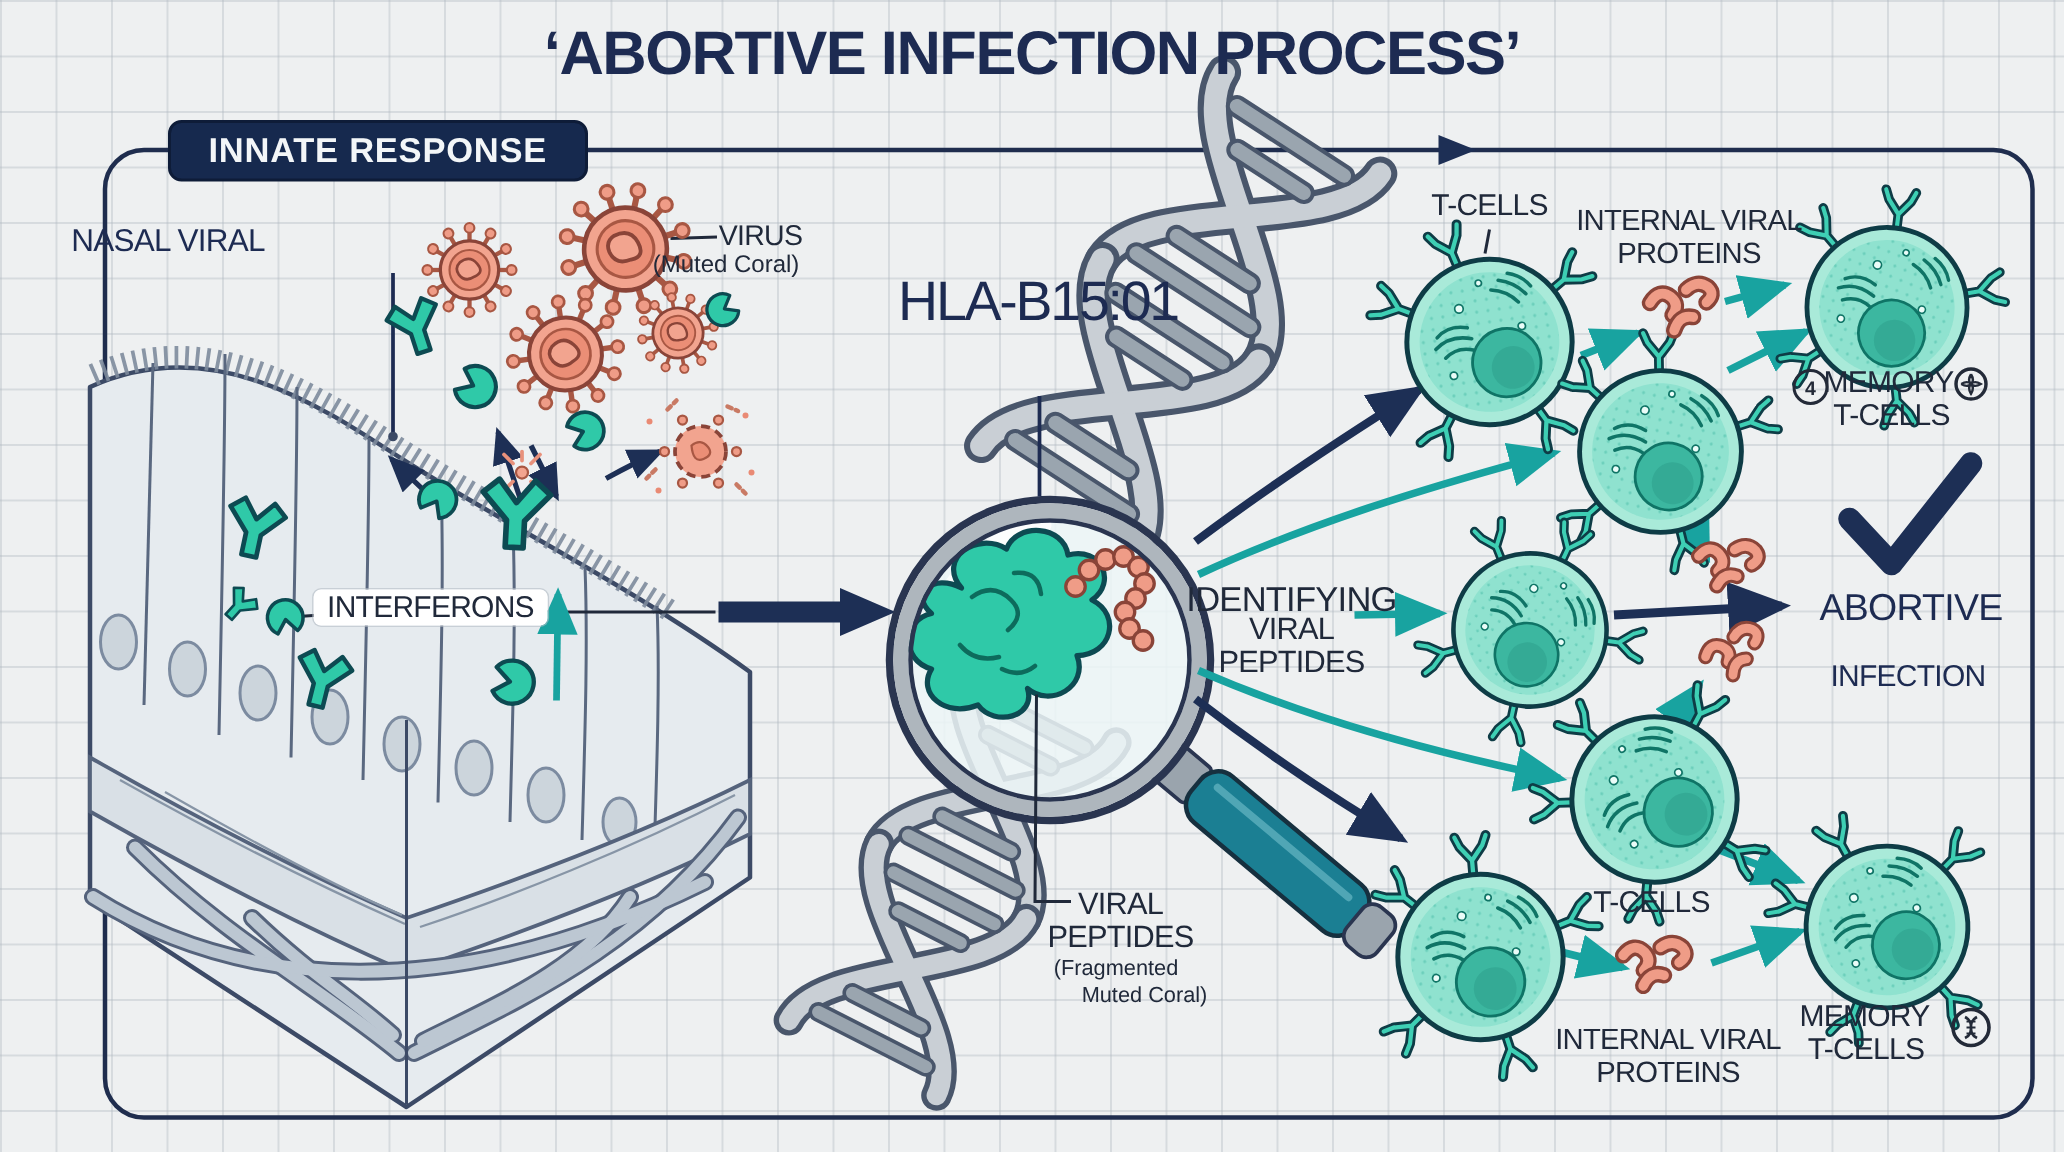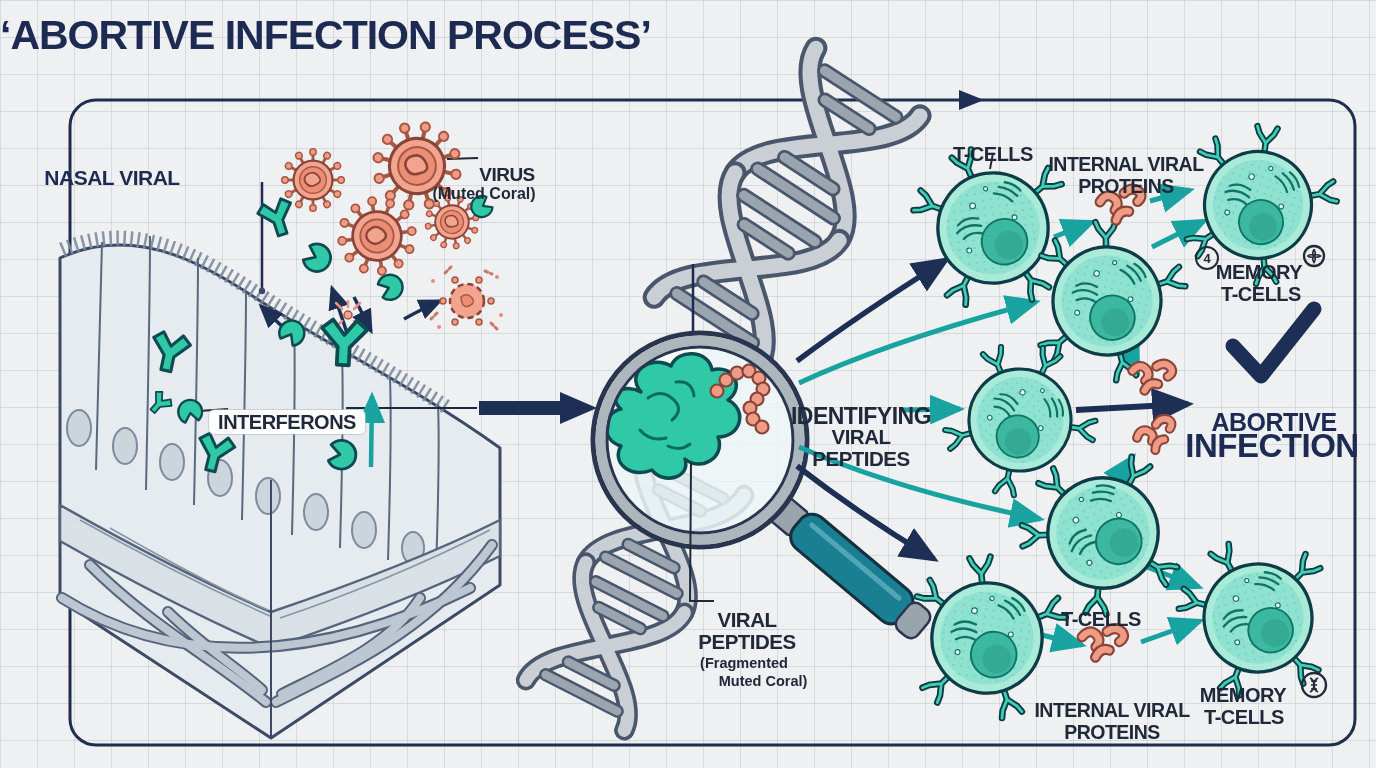--- a/index.html
+++ b/index.html
@@ -7,31 +7,31 @@
     position:relative;width:1376px;height:768px;overflow:hidden;margin:0 auto;
     background-color:#eef0f1;
     background-image:
       linear-gradient(rgba(176,184,192,.38) 1px, transparent 1px),
       linear-gradient(90deg, rgba(176,184,192,.38) 1px, transparent 1px);
     background-size:37px 37px;
     font-family:"Liberation Sans","DejaVu Sans",sans-serif;
   }
   .abs{position:absolute;left:0;top:0;}
   .title{
-    position:absolute;left:0;right:0;top:12px;
+    position:absolute;left:0;right:0;top:12px;text-align:center;
     font-size:41px;font-weight:bold;color:#1d2b52;letter-spacing:-1px;white-space:nowrap;
   }
   .badge{
     position:absolute;background:#16294e;color:#f3f6f8;font-weight:bold;
     font-size:23px;letter-spacing:.5px;padding:5px 25px;border-radius:9px;
     border:2px solid #0e1c38;white-space:nowrap;
   }
   .lbl{
-    position:absolute;font-weight:bold;color:#20293a;letter-spacing:-.5px;
-    white-space:nowrap;transform:translateX(-50%);text-align:center;line-height:1.05;margin-top:17px;
+    position:absolute;font-weight:normal;color:#20293a;letter-spacing:-.5px;
+    white-space:nowrap;transform:translateX(-50%);text-align:center;line-height:1.05;
   }
   .navy{color:#1d2b52;}
   .chip{background:#ffffff;padding:1px 9px;border-radius:5px;box-shadow:0 0 0 1px rgba(180,188,196,.6);}
   .mini-badge{
     position:absolute;width:20px;height:20px;border:2.5px solid #232a38;border-radius:50%;
     display:flex;align-items:center;justify-content:center;
     font-size:13px;font-weight:bold;color:#232a38;background:transparent;
   }
   
   .vac{fill:#eafcf8;stroke:#0f7466;stroke-width:1.2;}
@@ -332,41 +332,43 @@
       <use href="#fragset" transform="translate(1140,372) scale(0.95) rotate(10)"></use>
       <use href="#fragset" transform="translate(1144,436) scale(0.9) rotate(-15)"></use>
       <use href="#fragset" transform="translate(1090,638) rotate(8)"></use>
     </g>
 
     <path d="M1233,346 L1261,376 L1314,309" stroke="#1d2f55" stroke-width="15" fill="none" stroke-linecap="round" stroke-linejoin="round"></path>
   </svg>
 
   <div class="title">‘ABORTIVE INFECTION PROCESS’</div>
 
+  <div class="badge" style="left:112px;top:80px">INNATE RESPONSE</div>
 
   <div class="lbl navy" style="left:112px;top:150px;font-size:21px">NASAL VIRAL</div>
   <div class="lbl" style="left:507px;top:148px;font-size:19px">VIRUS</div>
   <div class="lbl" style="left:484px;top:169px;font-size:16px;letter-spacing:0">(Muted Coral)</div>
   <div class="lbl" style="left:287px;top:395px;font-size:20px"><span class="chip">INTERFERONS</span></div>
 
+  <div class="lbl navy" style="left:692px;top:182px;font-size:37px;letter-spacing:-1.5px">HLA-B15:01</div>
   <div class="lbl" style="left:861px;top:387px;font-size:23px">IDENTIFYING</div>
   <div class="lbl" style="left:861px;top:409px;font-size:20.5px">VIRAL</div>
   <div class="lbl" style="left:861px;top:431px;font-size:20.5px">PEPTIDES</div>
   <div class="lbl" style="left:747px;top:592px;font-size:20.5px">VIRAL</div>
   <div class="lbl" style="left:747px;top:614px;font-size:20.5px">PEPTIDES</div>
   <div class="lbl" style="left:744px;top:639px;font-size:14.5px;letter-spacing:0">(Fragmented</div>
   <div class="lbl" style="left:763px;top:657px;font-size:14.5px;letter-spacing:0">Muted Coral)</div>
 
   <div class="lbl" style="left:993px;top:127px;font-size:20px">T-CELLS</div>
   <div class="lbl" style="left:1126px;top:137px;font-size:19.5px">INTERNAL VIRAL</div>
   <div class="lbl" style="left:1126px;top:159px;font-size:19.5px">PROTEINS</div>
   <div class="lbl" style="left:1259px;top:245px;font-size:20px">MEMORY</div>
   <div class="lbl" style="left:1261px;top:267px;font-size:20px">T-CELLS</div>
   <div class="lbl navy" style="left:1274px;top:392px;font-size:25px">ABORTIVE</div>
-  <div class="lbl navy" style="left:1272px;top:412px;font-size:33px">INFECTION</div>
+  <div class="lbl navy" style="left:1272px;top:441px;font-size:20px">INFECTION</div>
   <div class="lbl" style="left:1101px;top:592px;font-size:20px">T-CELLS</div>
   <div class="lbl" style="left:1112px;top:683px;font-size:19.5px">INTERNAL VIRAL</div>
   <div class="lbl" style="left:1112px;top:705px;font-size:19.5px">PROTEINS</div>
   <div class="lbl" style="left:1243px;top:668px;font-size:20px">MEMORY</div>
   <div class="lbl" style="left:1244px;top:690px;font-size:20px">T-CELLS</div>
 
   <div class="mini-badge" style="left:1195px;top:246px">
     <span>4</span>
   </div>
   <svg class="abs" style="left:1302px;top:244px" width="24" height="24" viewBox="0 0 24 24">

